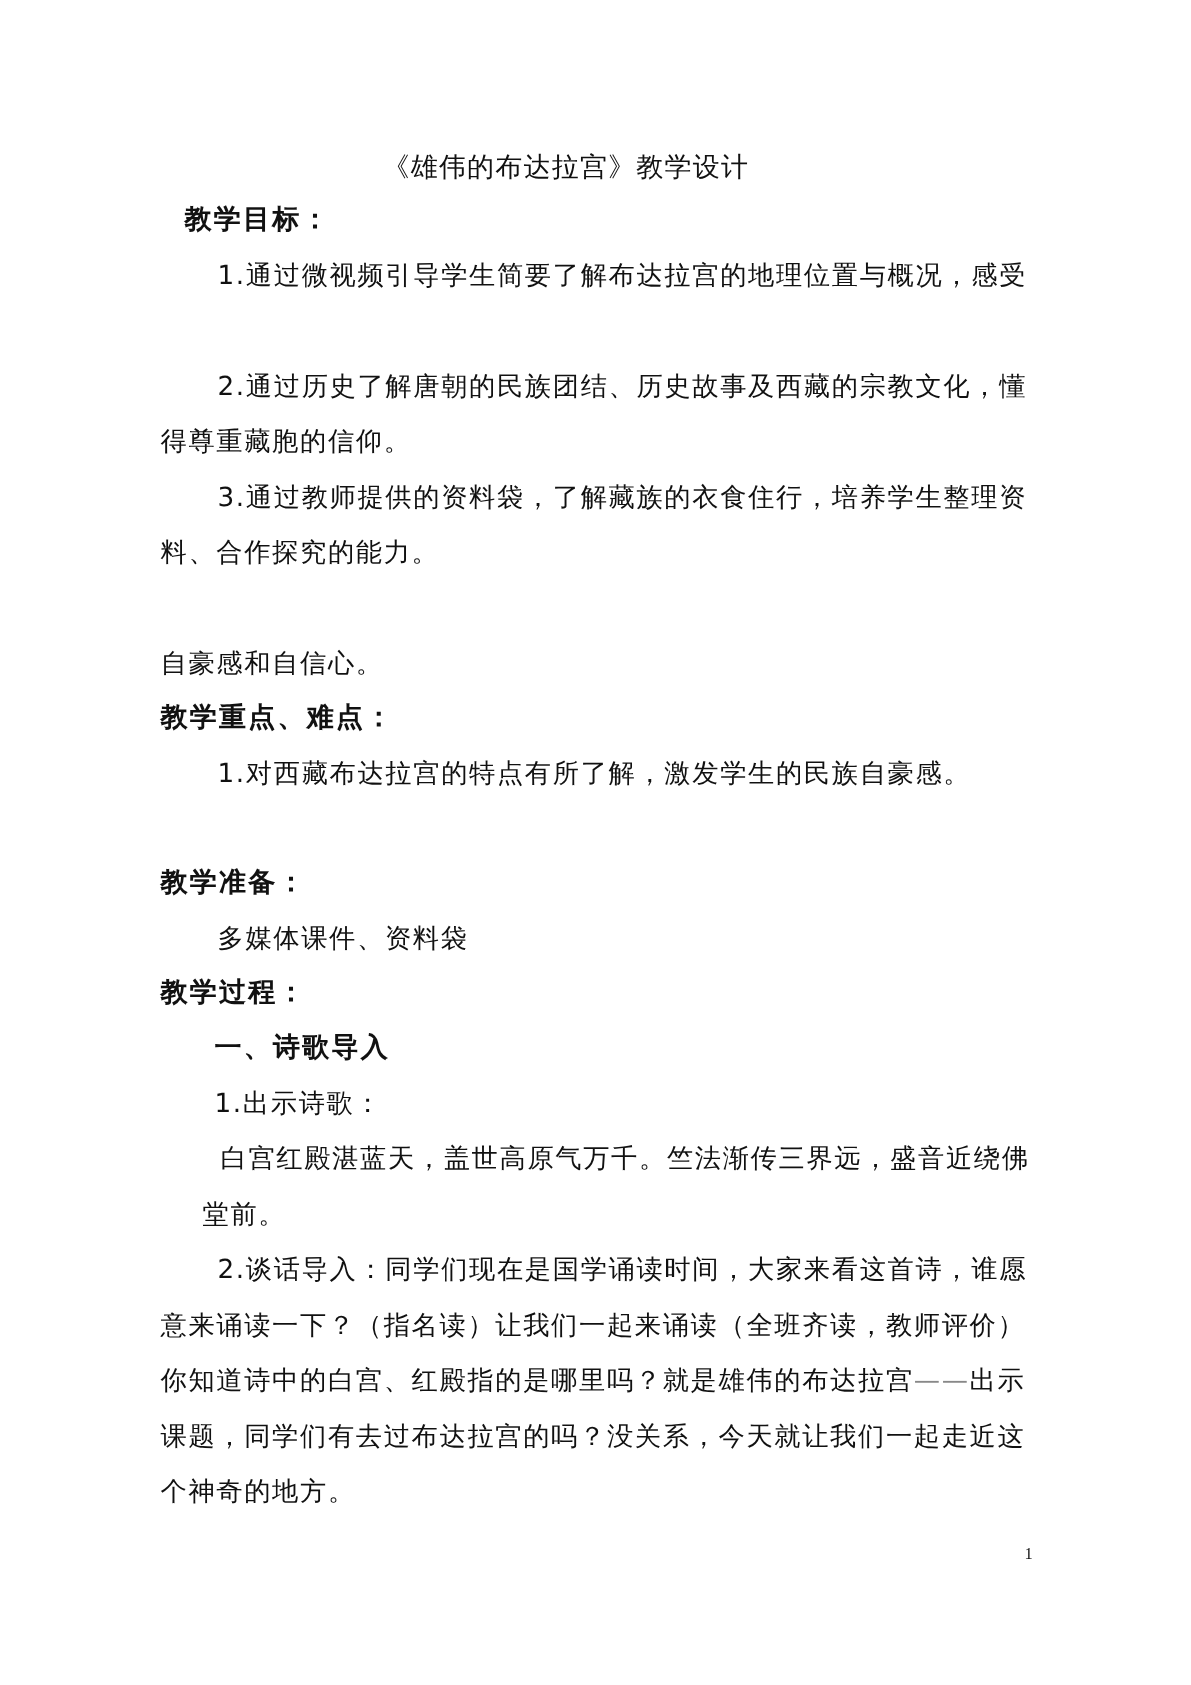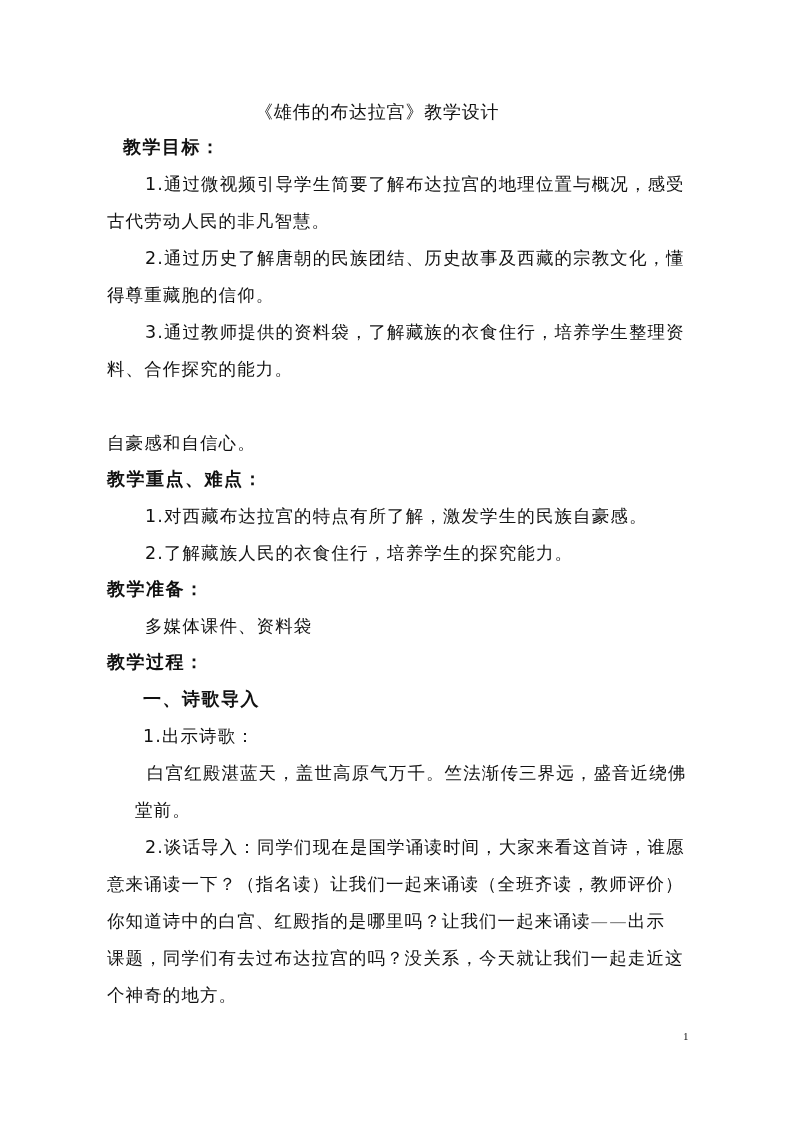--- a/index.html
+++ b/index.html
@@ -15,49 +15,47 @@
 </head>
 <body>
 
 <div class="page">
 
   <div class="line title" style="left:255px; top:101px;">《雄伟的布达拉宫》教学设计</div>
 
   <div class="line heading" style="left:123px; top:136px;">教学目标：</div>
 
   <div class="line" style="left:145px; top:173px;">1.通过微视频引导学生简要了解布达拉宫的地理位置与概况，感受</div>
-  <div class="line" style="left:107px; top:210px;">古代劳动人民的非凡智慧。</div>
 
   <div class="line" style="left:145px; top:247px;">2.通过历史了解唐朝的民族团结、历史故事及西藏的宗教文化，懂</div>
   <div class="line" style="left:107px; top:284px;">得尊重藏胞的信仰。</div>
 
   <div class="line" style="left:145px; top:321px;">3.通过教师提供的资料袋，了解藏族的衣食住行，培养学生整理资</div>
   <div class="line" style="left:107px; top:358px;">料、合作探究的能力。</div>
 
   <div class="line" style="left:107px; top:432px;">自豪感和自信心。</div>
 
   <div class="line heading" style="left:107px; top:468px;">教学重点、难点：</div>
 
   <div class="line" style="left:145px; top:505px;">1.对西藏布达拉宫的特点有所了解，激发学生的民族自豪感。</div>
-  <div class="line" style="left:145px; top:542px;">2.了解藏族人民的衣食住行，培养学生的探究能力。</div>
 
   <div class="line heading" style="left:107px; top:578px;">教学准备：</div>
   <div class="line" style="left:145px; top:615px;">多媒体课件、资料袋</div>
 
   <div class="line heading" style="left:107px; top:651px;">教学过程：</div>
 
   <div class="line heading" style="left:143px; top:688px;">一、诗歌导入</div>
 
   <div class="line" style="left:143px; top:725px;">1.出示诗歌：</div>
 
   <div class="line" style="left:147px; top:762px;">白宫红殿湛蓝天，盖世高原气万千。竺法渐传三界远，盛音近绕佛</div>
   <div class="line" style="left:135px; top:799px;">堂前。</div>
 
   <div class="line" style="left:145px; top:836px;">2.谈话导入：同学们现在是国学诵读时间，大家来看这首诗，谁愿</div>
   <div class="line" style="left:107px; top:873px;">意来诵读一下？（指名读）让我们一起来诵读（全班齐读，教师评价）</div>
   <div class="line" style="left:107px; top:910px;">
-    <span>你知道诗中的白宫、红殿指的是哪里吗？让我们一起来诵读</span><span class="dash">——</span><span>出示</span>
+    <span>你知道诗中的白宫、红殿指的是哪里吗？就是雄伟的布达拉宫</span><span class="dash">——</span><span>出示</span>
   </div>
   <div class="line" style="left:107px; top:947px;">课题，同学们有去过布达拉宫的吗？没关系，今天就让我们一起走近这</div>
   <div class="line" style="left:107px; top:984px;">个神奇的地方。</div>
 
   <div class="page-number" style="left:683px; top:1030px;">1</div>
 </div>
 
 </body></html>

